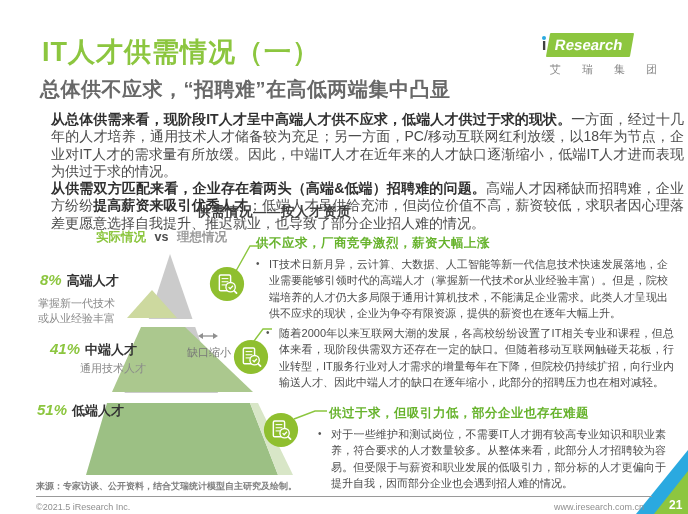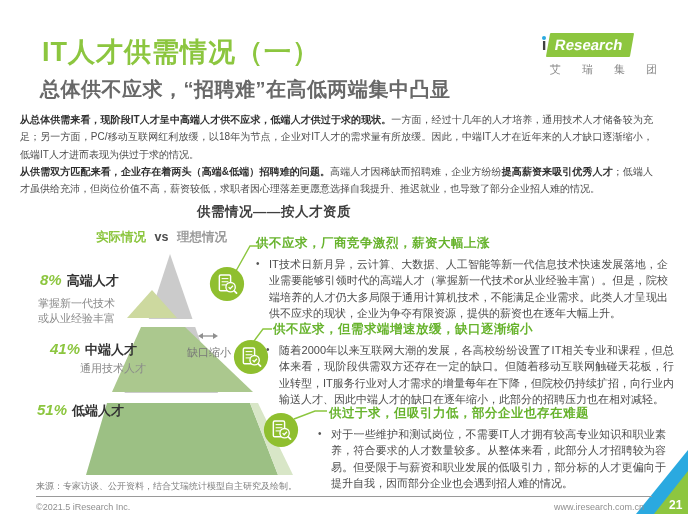--- a/index.html
+++ b/index.html
@@ -11,21 +11,21 @@
   .title{left:42px;top:34px;font-size:27px;font-weight:700;color:#8CC63F;letter-spacing:1px;}
   .subtitle{left:40px;top:76px;font-size:20px;font-weight:700;color:#686868;letter-spacing:0.5px;}
   .logo{top:33px;right:22px;text-align:left;}
   .logo-row{display:flex;align-items:flex-start;}
   .logo-i{position:relative;font-size:17px;font-weight:700;color:#404040;margin-right:1px;top:2px;}
   .logo-i .dot{position:absolute;top:1px;left:0.5px;width:4px;height:4px;border-radius:50%;background:#2AA9E0;}
   .logo-green{background:#8DC63F;color:#fff;font-weight:700;font-size:15px;padding:3px 9px 4px 7px;transform:skewX(-10deg);border-radius:1px;}
   .logo-cn{margin-top:5px;margin-left:8px;font-size:11px;color:#8a8a8a;letter-spacing:9px;}
 
   
-  .intro{left:20px;top:111px;width:633px;font-size:10px;line-height:17.3px;color:#4c4c4c;text-align:justify;}
+  .intro{left:51px;top:111px;width:633px;font-size:14px;line-height:17.3px;color:#4c4c4c;text-align:justify;}
   .intro .b{font-weight:700;color:#303030;}
 
   
   .mid-heading{left:0;top:203px;width:548px;text-align:center;font-size:13.5px;font-weight:700;color:#3f3f3f;letter-spacing:0.5px;}
 
   
   .legend{left:96px;top:229px;font-size:12.5px;font-weight:700;}
   .legend .actual{color:#8CC63F;}
   .legend .vs{color:#4a4a4a;padding:0 5px;}
   .legend .ideal{color:#9b9b9b;}
@@ -41,21 +41,21 @@
   
   .section{position:absolute;}
   .sec-heading{font-size:12.5px;font-weight:700;color:#67B32D;letter-spacing:0.5px;white-space:nowrap;}
   .sec-body{display:flex;margin-top:4px;font-size:11px;line-height:16.4px;color:#4c4c4c;text-align:justify;}
   .sec-bullet{width:13px;flex:none;color:#555;font-size:10px;line-height:16.4px;}
   .s1{left:256px;top:235px;width:412px;}
   .s2{left:266px;top:321px;width:408px;} .s2 .sec-heading{padding-left:7px;}
   .s3{left:318px;top:405px;width:348px;} .s3 .sec-heading{padding-left:11px;}
 
   
-  .source{left:36px;top:480px;font-size:9px;color:#808080;}
+  .source{left:36px;top:480px;font-size:9px;color:#808080;font-weight:bold;}
   .divider{left:36px;top:496px;width:616px;height:1px;background:#9a9a9a;}
   .copyright{left:36px;top:502px;font-size:9px;color:#8f8f8f;}
   .site{right:44px;top:502px;font-size:9px;color:#8f8f8f;}
 
   .overlay{left:0;top:0;pointer-events:none;}
   svg text{font-family:"Liberation Sans","DejaVu Sans",sans-serif;}
 </style>
 </head>
 <body>
 
@@ -119,21 +119,20 @@
   </div>
 
   <div class="section s1">
     <div class="sec-heading">供不应求，厂商竞争激烈，薪资大幅上涨</div>
     <div class="sec-body">
       <span class="sec-bullet">•</span>
       <span>IT技术日新月异，云计算、大数据、人工智能等新一代信息技术快速发展落地，企业需要能够引领时代的高端人才（掌握新一代技术or从业经验丰富）。但是，院校端培养的人才仍大多局限于通用计算机技术，不能满足企业需求。此类人才呈现出供不应求的现状，企业为争夺有限资源，提供的薪资也在逐年大幅上升。</span>
     </div>
   </div>
   <div class="section s2">
-    <div class="sec-heading">供不应求，但需求端增速放缓，缺口逐渐缩小</div>
     <div class="sec-body">
       <span class="sec-bullet">•</span>
       <span>随着2000年以来互联网大潮的发展，各高校纷纷设置了IT相关专业和课程，但总体来看，现阶段供需双方还存在一定的缺口。但随着移动互联网触碰天花板，行业转型，IT服务行业对人才需求的增量每年在下降，但院校仍持续扩招，向行业内输送人才、因此中端人才的缺口在逐年缩小，此部分的招聘压力也在相对减轻。</span>
     </div>
   </div>
   <div class="section s3">
     <div class="sec-heading">供过于求，但吸引力低，部分企业也存在难题</div>
     <div class="sec-body">
       <span class="sec-bullet">•</span>
       <span>对于一些维护和测试岗位，不需要IT人才拥有较高专业知识和职业素养，符合要求的人才数量较多。从整体来看，此部分人才招聘较为容易。但受限于与薪资和职业发展的低吸引力，部分标的人才更偏向于提升自我，因而部分企业也会遇到招人难的情况。</span>

